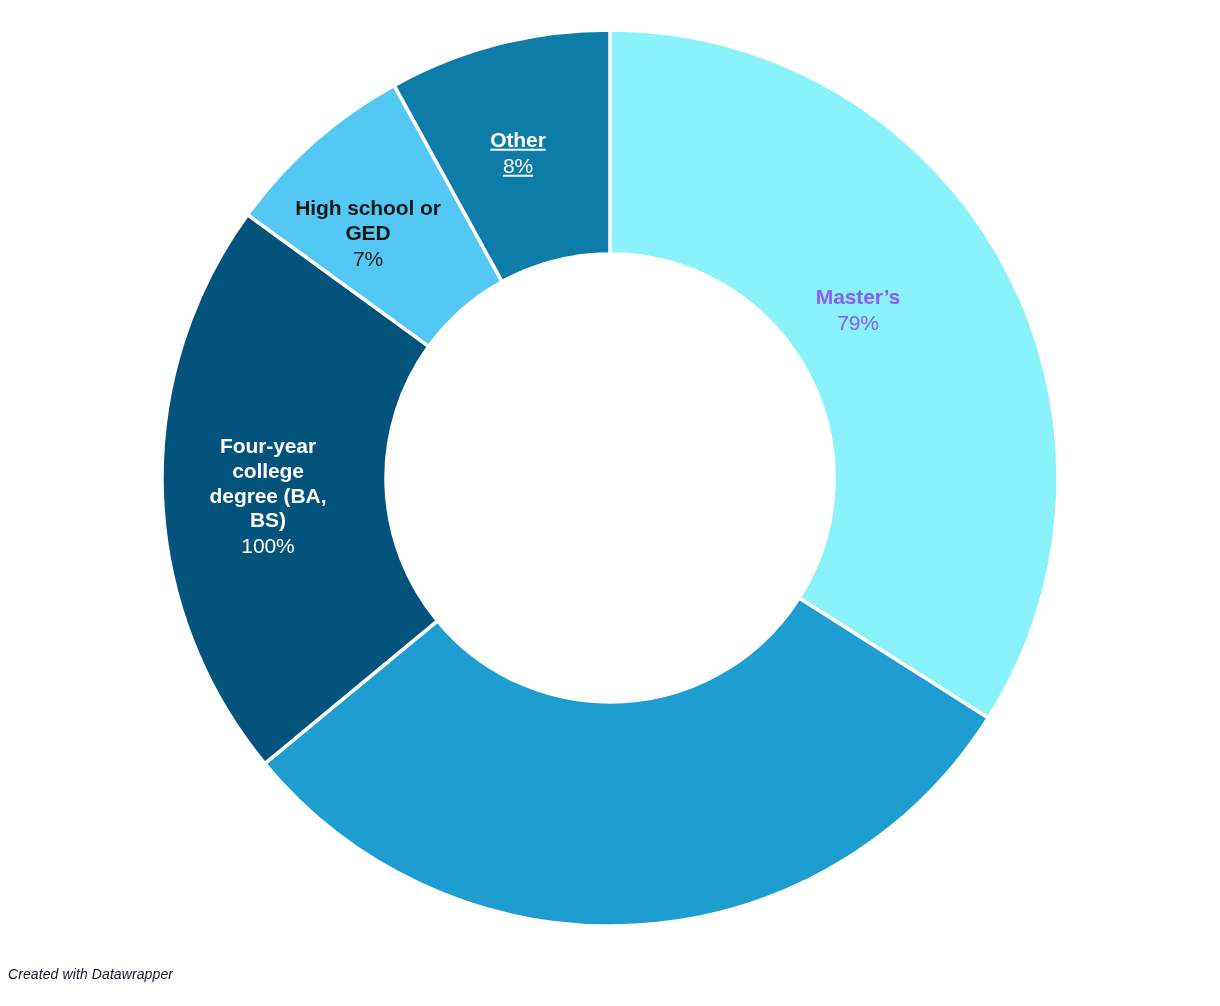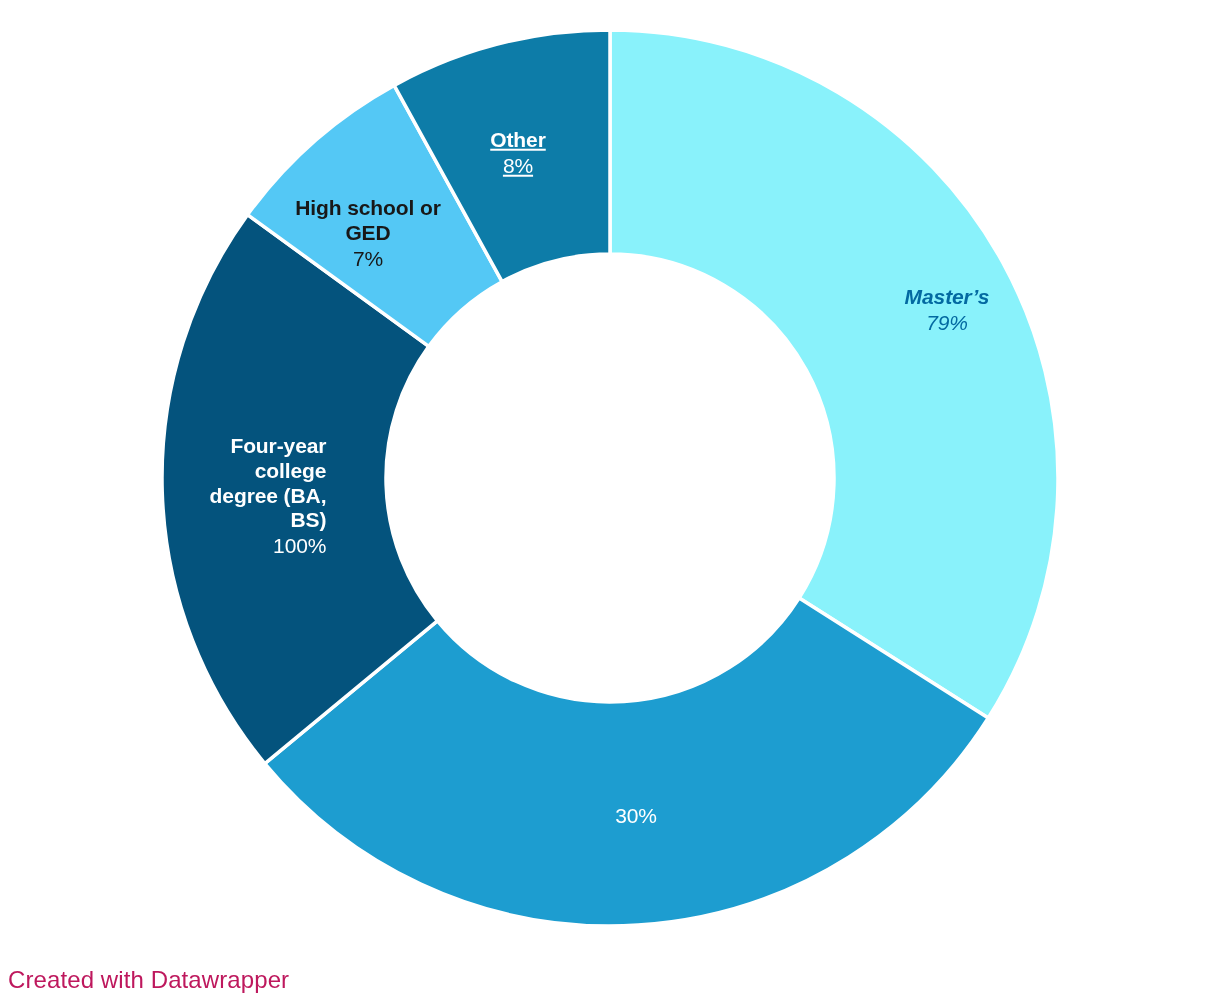--- a/index.html
+++ b/index.html
@@ -55,44 +55,45 @@
     font-weight: normal;
     font-size: 21px;
     letter-spacing: -0.1px;
     margin-top: 1px;
   }
 
   #footer-credit {
     position: absolute;
     left: 8px;
     top: 966px;
-    font-size: 24px;
-    color: #be185d;
+    font-size: 14px;
+    color: #0f172a;
     letter-spacing: 0.1px;
+    font-style: italic;
   }
 </style>
 </head>
 <body>
 
 <div id="chart-root">
 
   <svg id="donut-svg" width="1220" height="1006" viewBox="0 0 1220 1006">
     <g id="slices-group">
         <path d="M 610 30 A 448 448 0 0 1 988.2589106249027 718.0504041505906 L 799.1294553124513 598.0252020752953 A 224 224 0 0 0 610 254 Z" fill="#89f2fb" class="slice-path"></path>
         <path d="M 988.2589106249027 718.0504041505906 A 448 448 0 0 1 264.81006723644646 763.565947407413 L 437.40503361822323 620.7829737037065 A 224 224 0 0 0 799.1294553124513 598.0252020752953 Z" fill="#1d9dd0" class="slice-path"></path>
         <path d="M 264.81006723644646 763.565947407413 A 448 448 0 0 1 247.56038652002348 214.6722069729721 L 428.78019326001174 346.3361034864861 A 224 224 0 0 0 437.40503361822323 620.7829737037065 Z" fill="#04537d" class="slice-path"></path>
         <path d="M 247.56038652002348 214.6722069729721 A 448 448 0 0 1 394.1743540024312 85.41460734034933 L 502.0871770012156 281.70730367017467 A 224 224 0 0 0 428.78019326001174 346.3361034864861 Z" fill="#54c8f5" class="slice-path"></path>
         <path d="M 394.1743540024312 85.41460734034933 A 448 448 0 0 1 609.9999999999999 30 L 610 254 A 224 224 0 0 0 502.0871770012156 281.70730367017467 Z" fill="#0d7ca8" class="slice-path"></path>
       </g>
   </svg>
 
   <div id="labels-layer">
-      <div class="slice-label" style="left: 947px; top: 310px; color: #0369a1; font-style: italic;"><span class="lbl-name">Master’s</span><span class="lbl-value">79%</span></div>
-      <div class="slice-label" style="left: 636px; top: 816px; color: rgb(255, 255, 255);"><span class="lbl-value">30%</span></div>
-      <div class="slice-label" style="left: 268px; top: 496px; color: rgb(255, 255, 255); text-align: right;"><span class="lbl-name">Four-year
+      <div class="slice-label" style="left: 858px; top: 310px; color: #8b5cf6;"><span class="lbl-name">Master’s</span><span class="lbl-value">79%</span></div>
+      <div class="slice-label" style="left: 636px; top: 816px; color: rgb(255, 255, 255);"></div>
+      <div class="slice-label" style="left: 268px; top: 496px; color: rgb(255, 255, 255);"><span class="lbl-name">Four-year
 college
 degree (BA,
 BS)</span><span class="lbl-value">100%</span></div>
       <div class="slice-label" style="left: 344px; top: 234px; color: rgb(24, 24, 24); margin-left: 24px;"><span class="lbl-name">High school or
 GED</span><span class="lbl-value">7%</span></div>
       <div class="slice-label" style="left: 518px; top: 153px; color: rgb(255, 255, 255); text-decoration: underline;"><span class="lbl-name">Other</span><span class="lbl-value">8%</span></div>
     </div>
 
   <div id="footer-credit">Created with Datawrapper</div>
 

